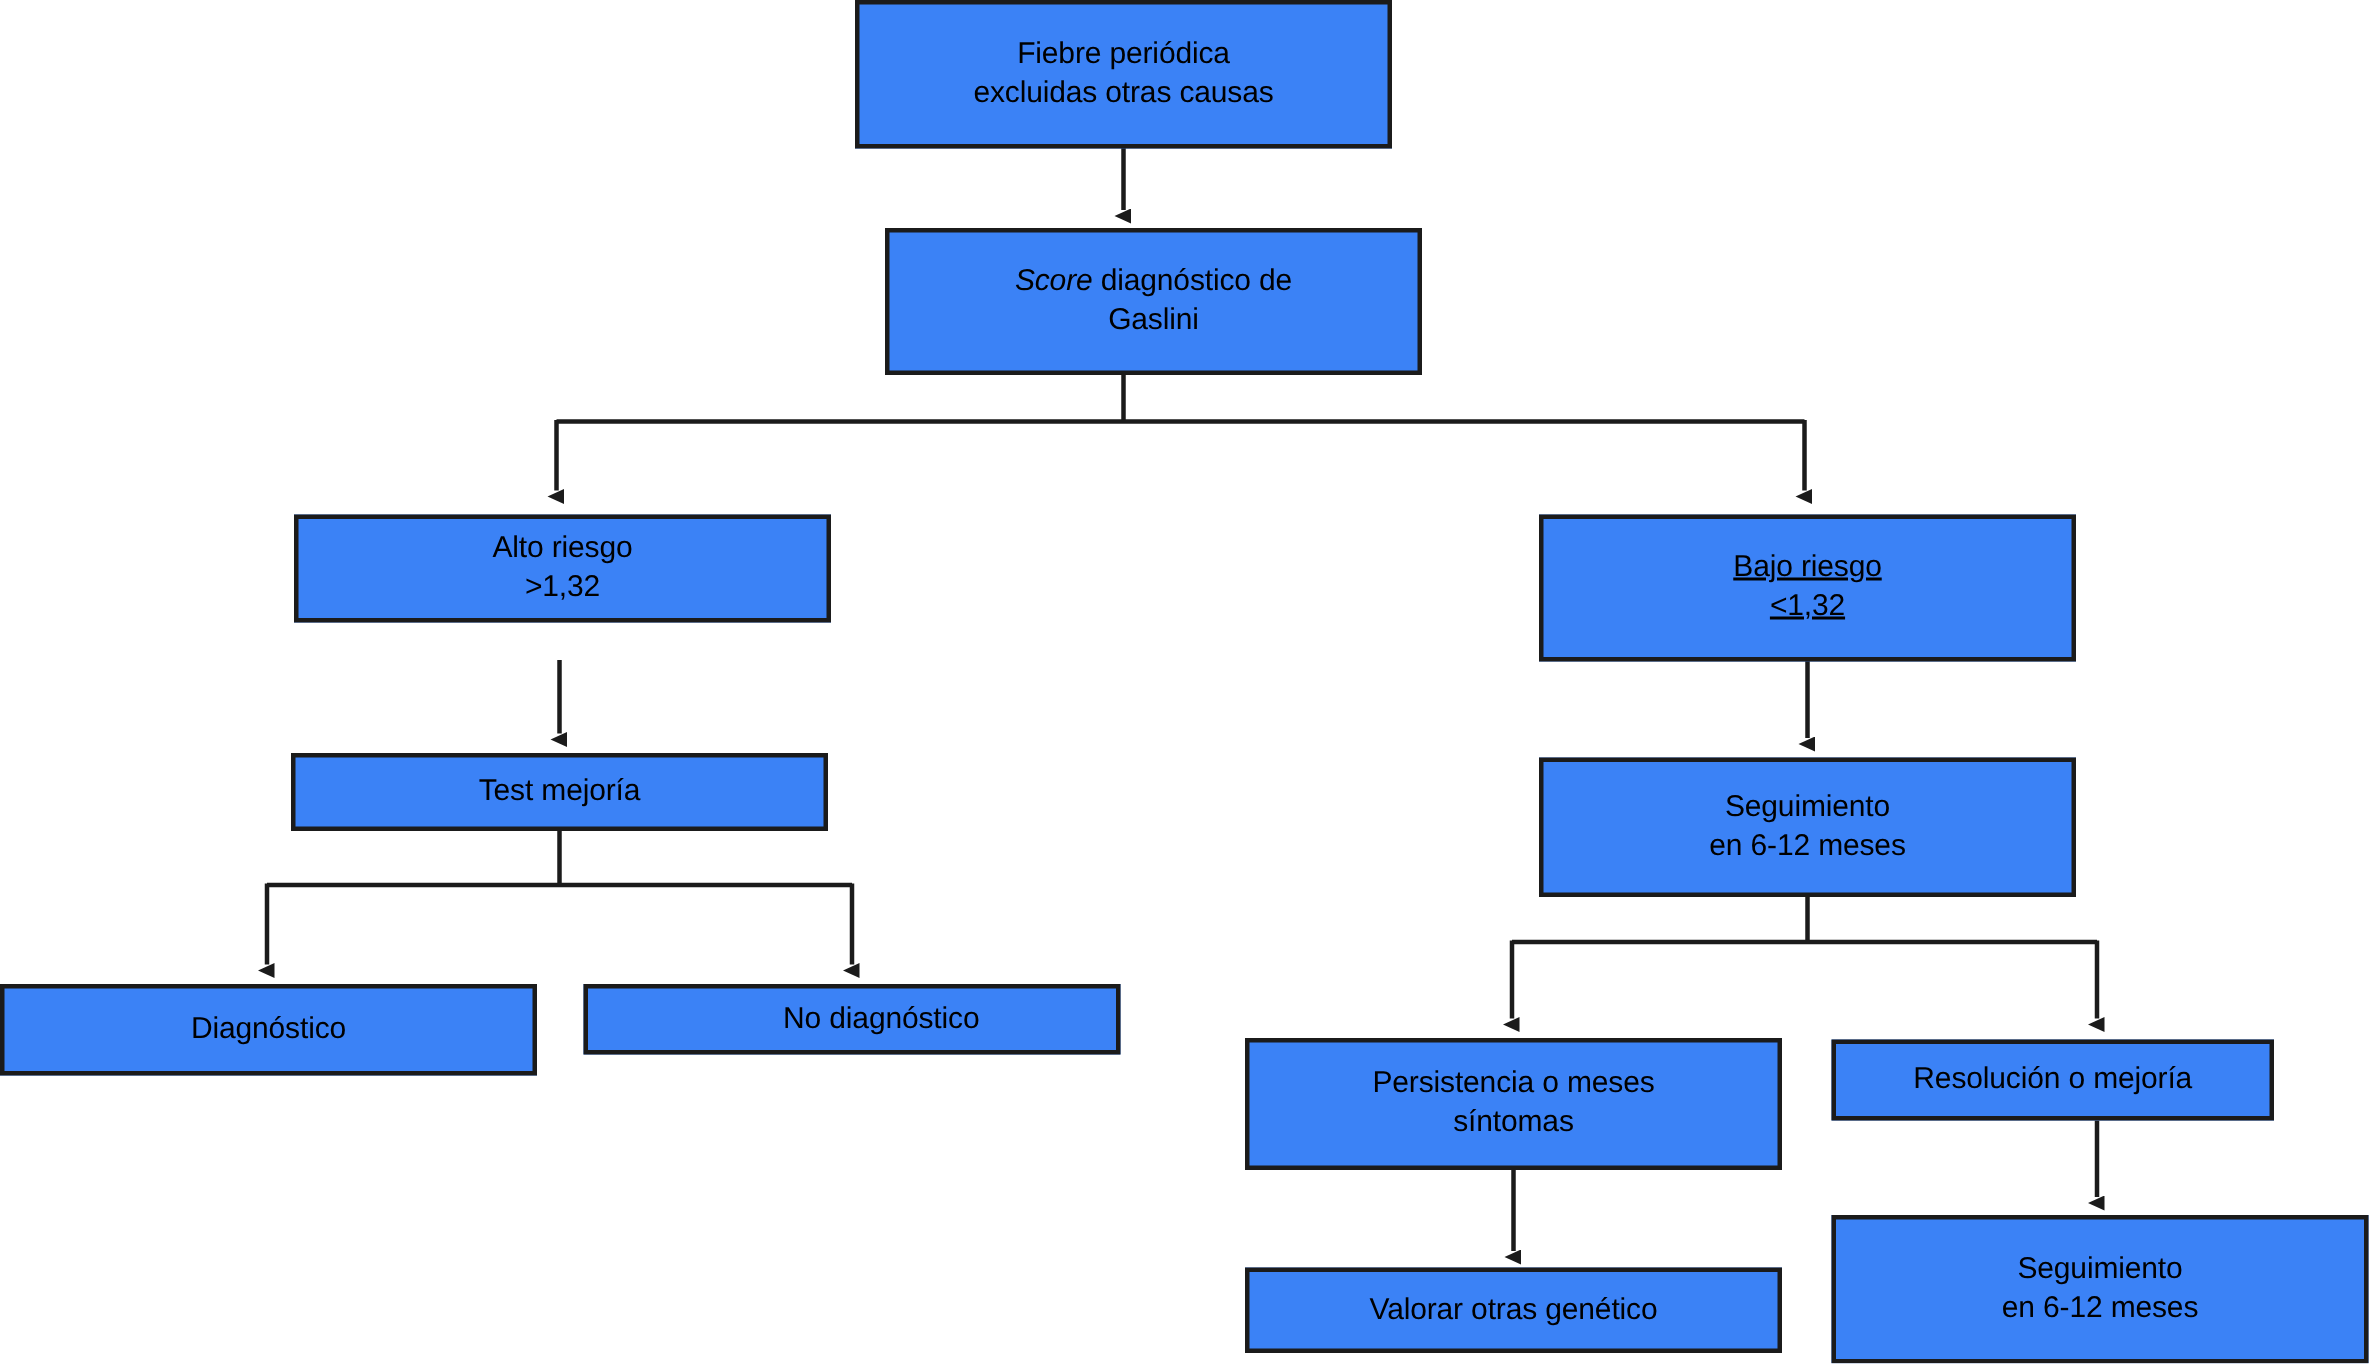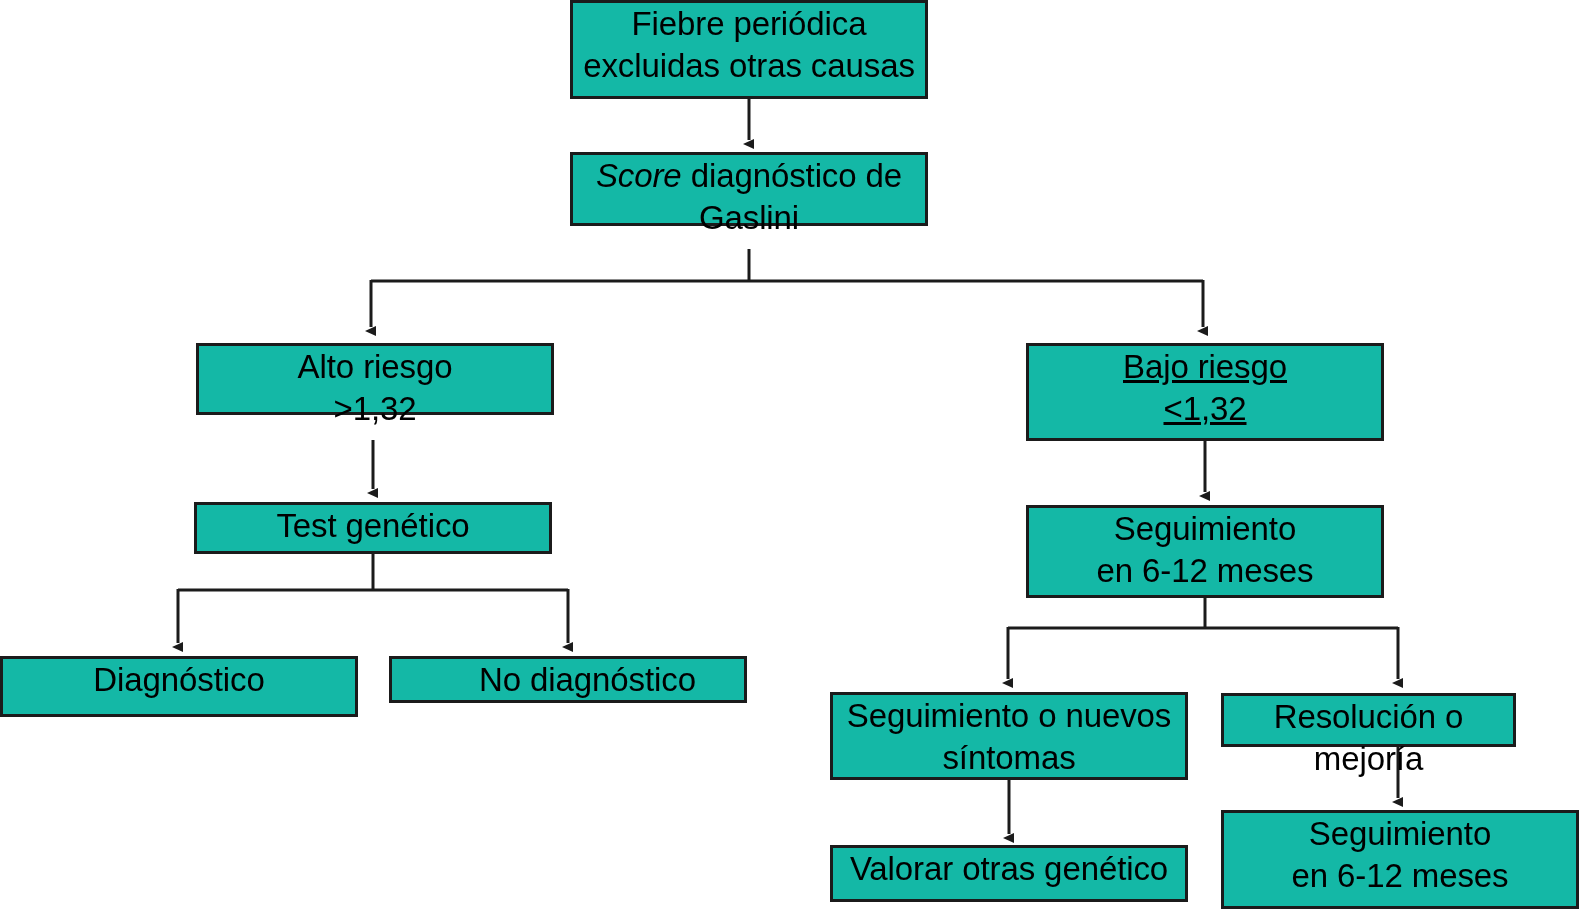--- a/index.html
+++ b/index.html
@@ -21,27 +21,28 @@
     position: absolute;
     left: 0;
     top: 0;
     width: 1583px;
     height: 909px;
     pointer-events: none;
   }
   .node-box {
     position: absolute;
     box-sizing: border-box;
-    background: #14b8a6;
+    background: #3b82f6;
     border: 3px solid #1b1b1b;
     display: flex;
+    align-items: center;
     justify-content: center;
     text-align: center;
     color: #000000;
-    font-size: 33px;
+    font-size: 20px;
     line-height: 1.28;
     letter-spacing: -0.1px;
     z-index: 2;
   }
   .node-box .label {
     display: block;
     padding: 0 8px;
     white-space: pre-line;
   }
   .node-box .label .em {
@@ -100,53 +101,53 @@
     <g>
       <line x1="1398" y1="747" x2="1398" y2="798" stroke="#1b1b1b" stroke-width="3" marker-end="url(#arrowhead)"></line>
     </g>
   </svg>
 
   <div class="node-box" style="left:570px; top:0px; width:358px; height:99px;">
     <span class="label">Fiebre periódica
 excluidas otras causas</span>
   </div>
 
-  <div class="node-box" style="left:570px; top:152px; width:358px; height:74px;">
+  <div class="node-box" style="left:590px; top:152px; width:358px; height:98px;">
     <span class="label"><span class="em">Score</span><span> diagnóstico de</span><br><span>Gaslini</span></span>
   </div>
 
   <div class="node-box" style="left:196px; top:343px; width:358px; height:72px;">
     <span class="label">Alto riesgo
 &gt;1,32</span>
   </div>
 
   <div class="node-box" style="left:1026px; top:343px; width:358px; height:98px;text-decoration:underline;">
     <span class="label">Bajo riesgo
 &lt;1,32</span>
   </div>
 
   <div class="node-box" style="left:194px; top:502px; width:358px; height:52px;">
-    <span class="label">Test genético</span>
+    <span class="label">Test mejoría</span>
   </div>
 
   <div class="node-box" style="left:1026px; top:505px; width:358px; height:93px;">
     <span class="label">Seguimiento
 en 6-12 meses</span>
   </div>
 
   <div class="node-box" style="left:0px; top:656px; width:358px; height:61px;">
     <span class="label">Diagnóstico</span>
   </div>
 
   <div class="node-box" style="left:389px; top:656px; width:358px; height:47px;padding-left:39px;">
     <span class="label">No diagnóstico</span>
   </div>
 
   <div class="node-box" style="left:830px; top:692px; width:358px; height:88px;">
-    <span class="label">Seguimiento o nuevos
+    <span class="label">Persistencia o meses
 síntomas</span>
   </div>
 
   <div class="node-box" style="left:1221px; top:693px; width:295px; height:54px;">
     <span class="label">Resolución o mejoría</span>
   </div>
 
   <div class="node-box" style="left:830px; top:845px; width:358px; height:57px;">
     <span class="label">Valorar otras genético</span>
   </div>

